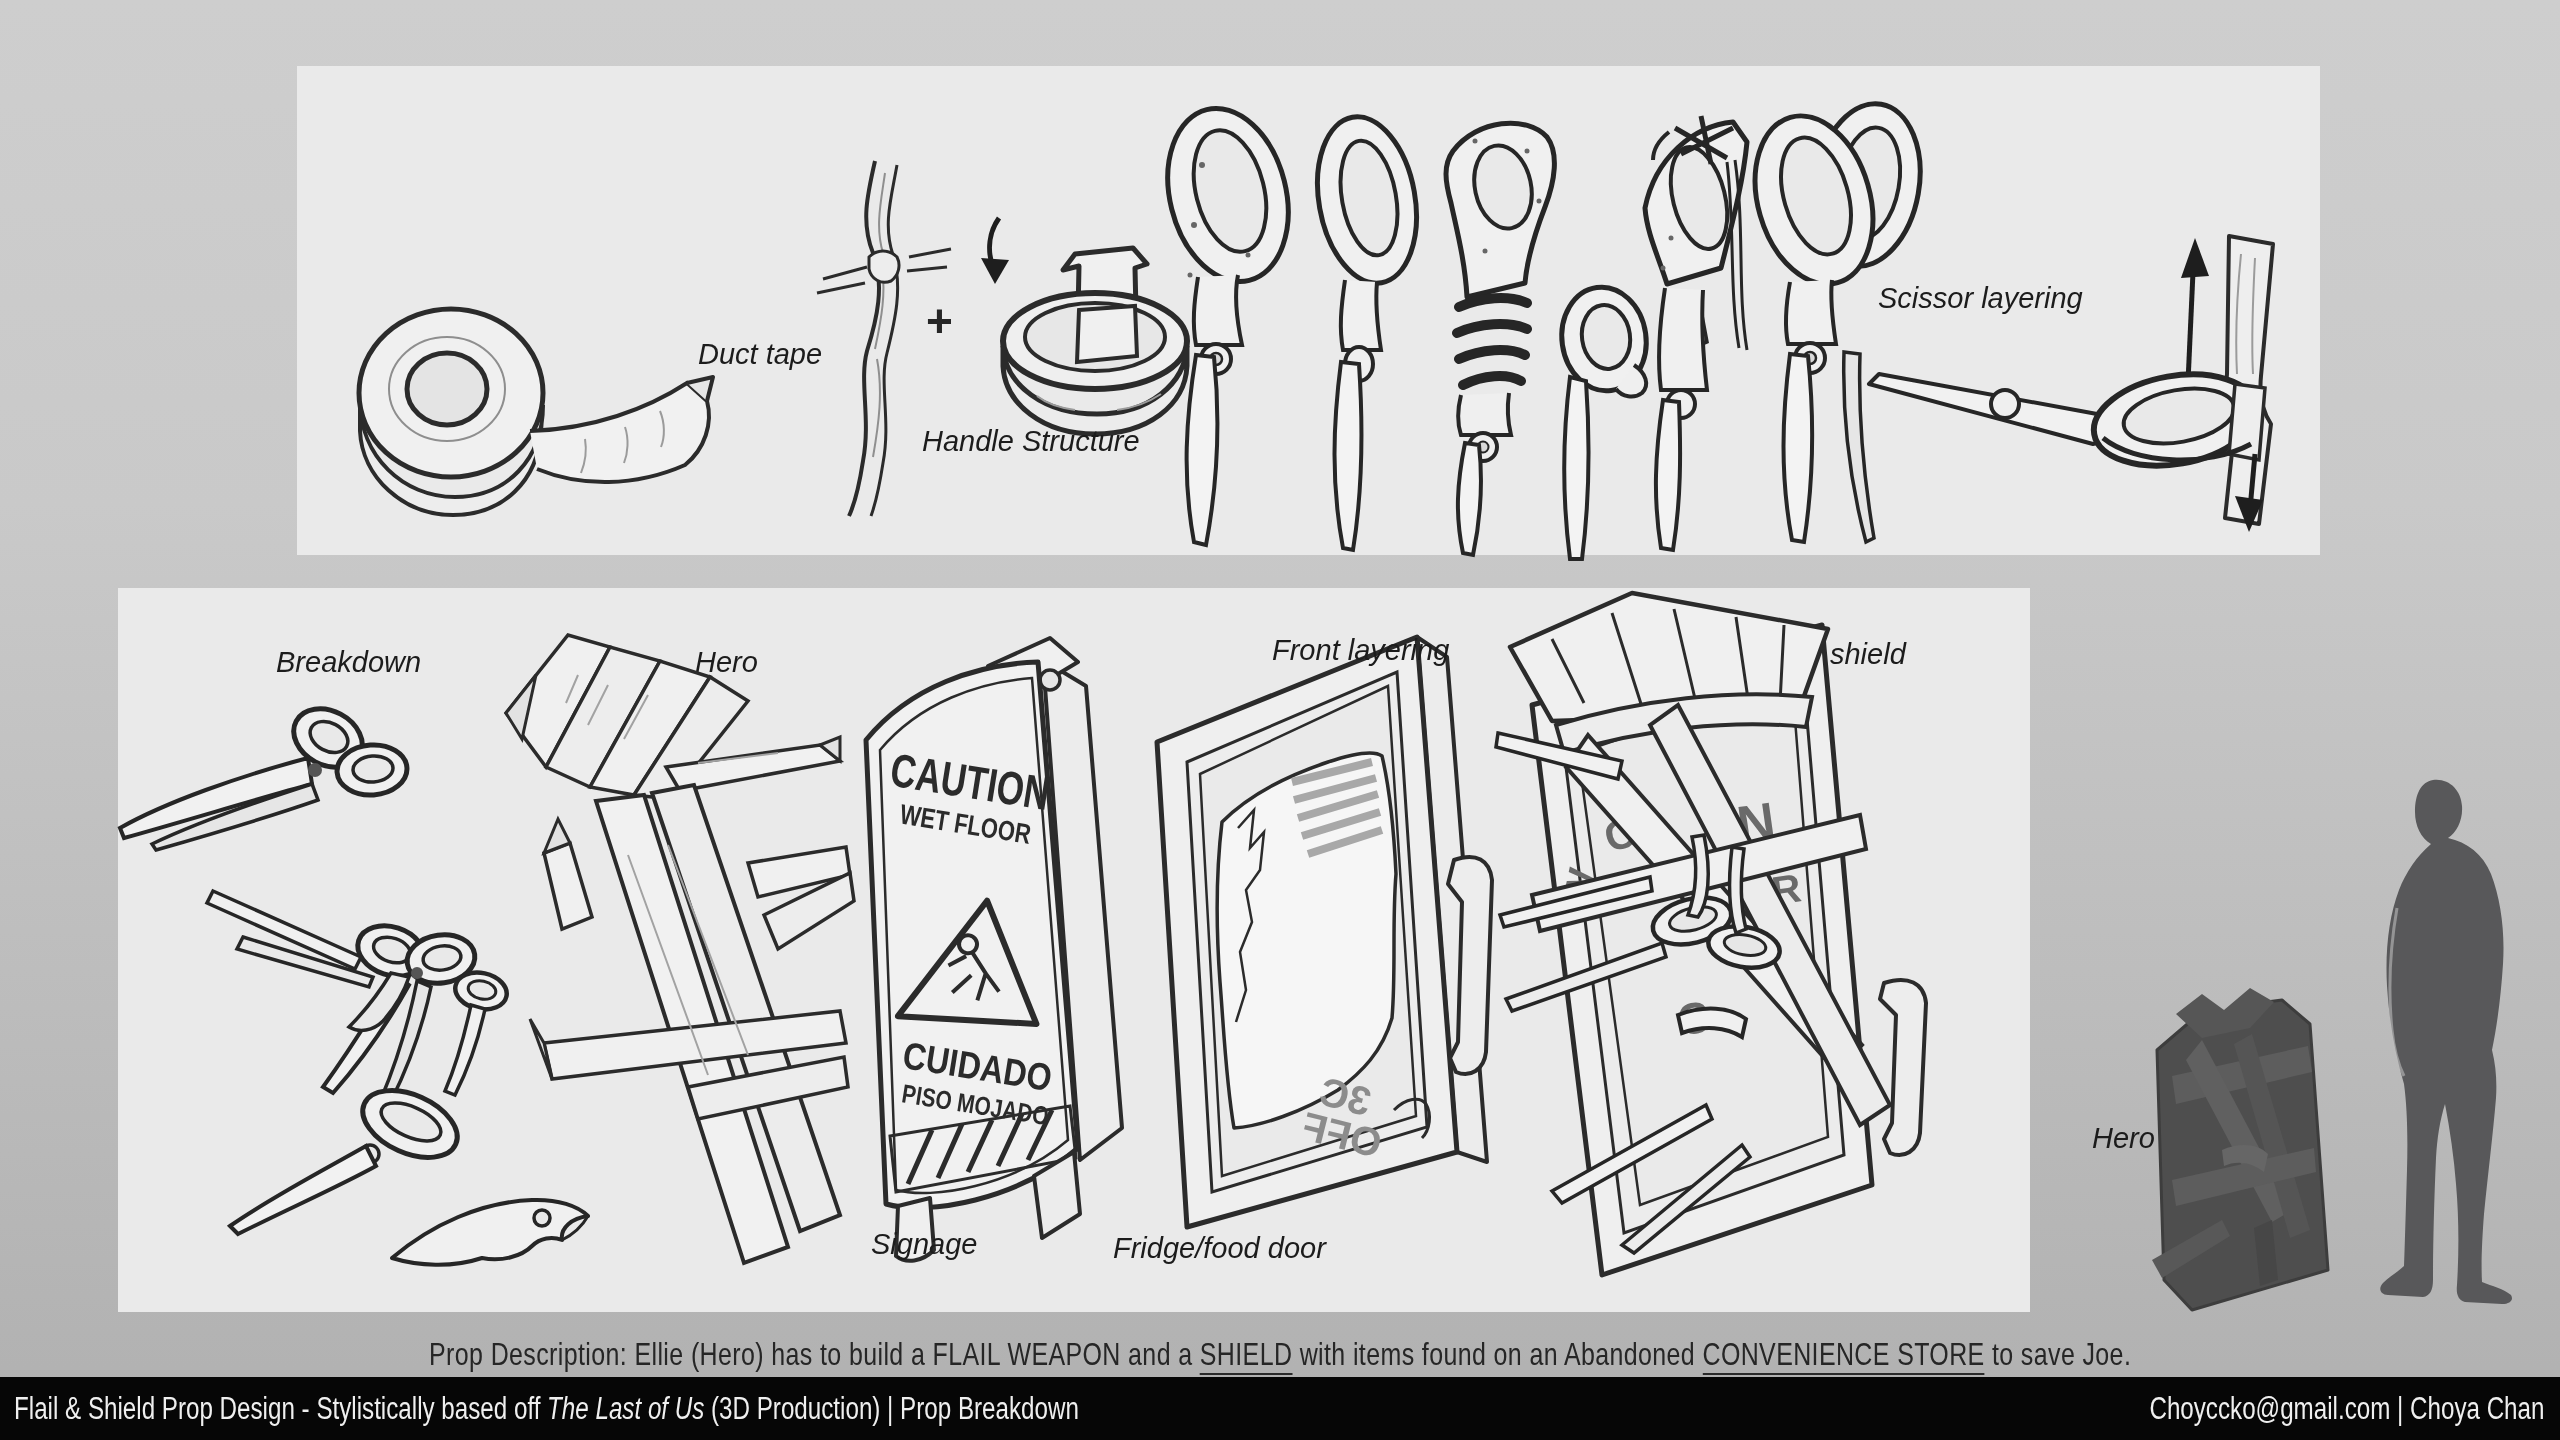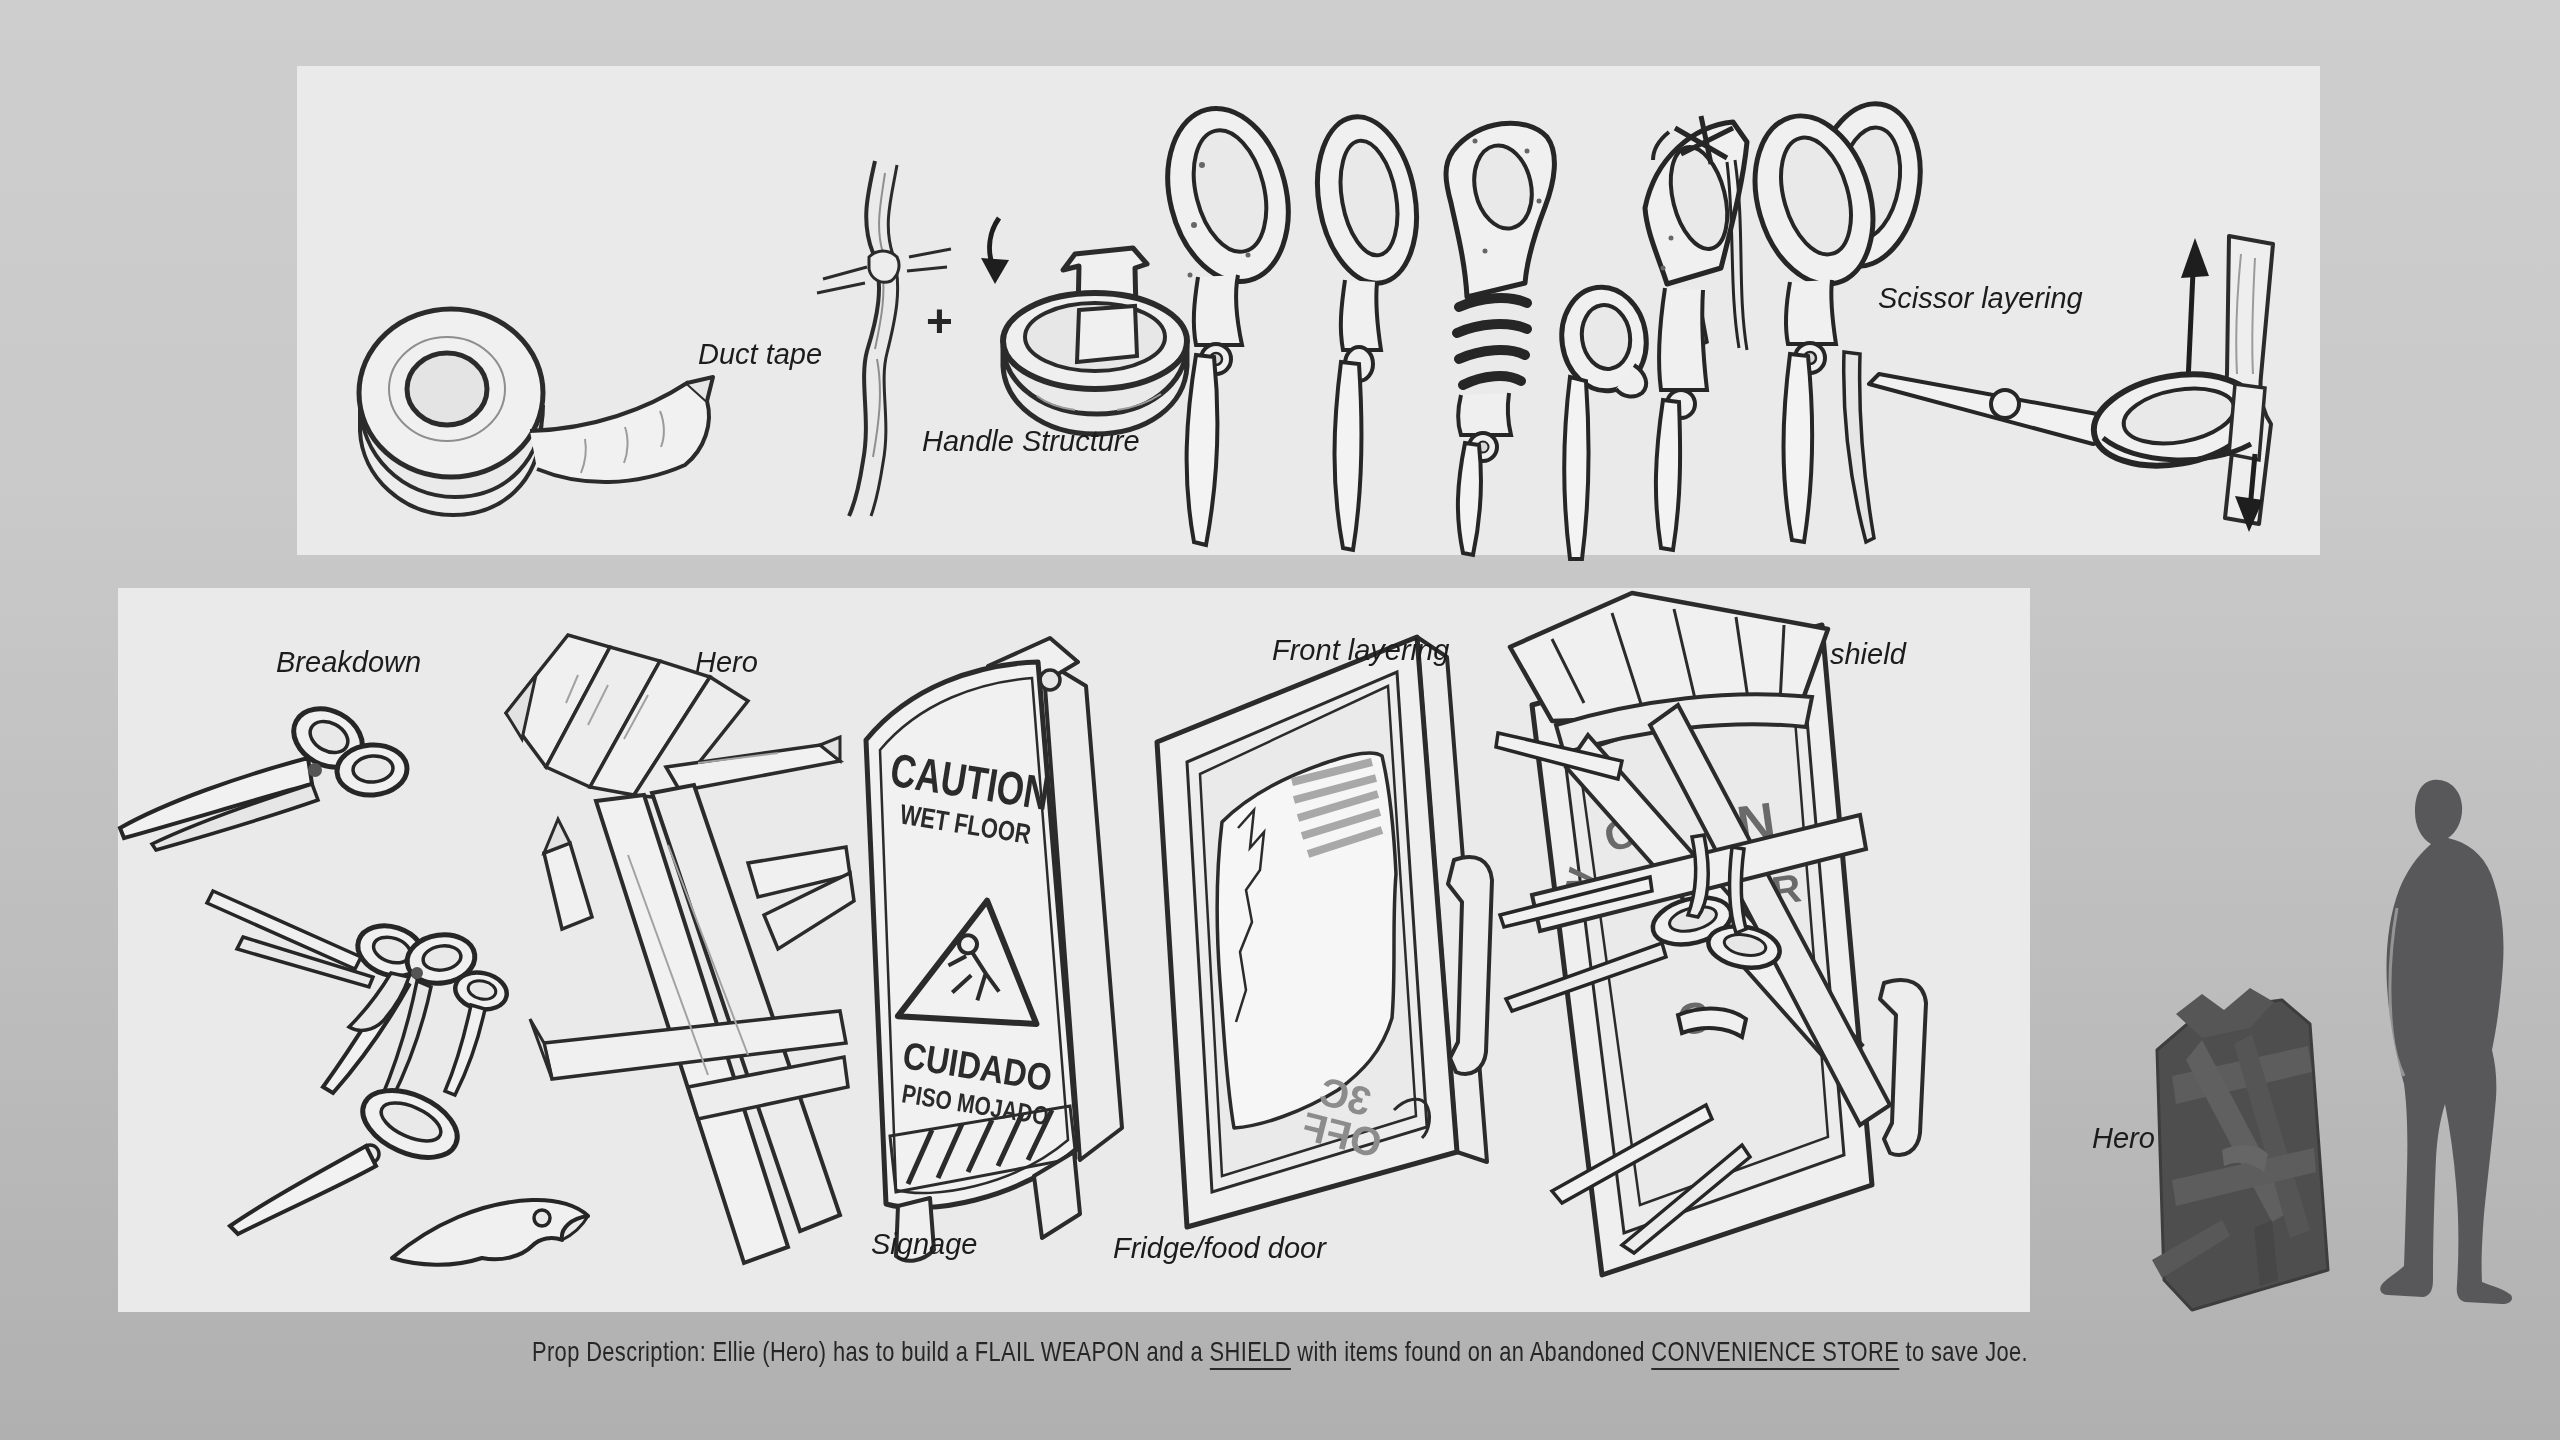--- a/index.html
+++ b/index.html
@@ -6,21 +6,21 @@
   .stage{position:relative;width:2560px;height:1440px;overflow:hidden;
          background:linear-gradient(180deg,#cecece 0%,#c9c9c9 35%,#bcbcbc 70%,#b0b0b0 100%);
          font-family:"Liberation Sans",sans-serif;}
   .panel{position:absolute;background:#eaeaea;}
   .label{position:absolute;font-style:italic;font-size:29px;color:#1c1c1c;white-space:nowrap;
          font-family:"Liberation Sans",sans-serif;}
   .plus{position:absolute;font-size:46px;font-weight:bold;color:#262626;}
   .art{position:absolute;}
   .art svg{display:block;overflow:visible;}
   .desc{position:absolute;left:0;top:1336px;width:2560px;text-align:center;color:#262626;
-        font-size:28px;letter-spacing:.5px;}
+        font-size:32px;letter-spacing:.5px;}
   .desc .cond{display:inline-block;transform:scaleX(.78);transform-origin:center;white-space:nowrap;}
   .desc .ul{border-bottom:2px solid #2a2a2a;padding-bottom:1px;}
   .footer{position:absolute;left:0;top:1377px;width:2560px;height:63px;background:#060606;
           color:#efefef;font-size:31px;display:flex;align-items:center;justify-content:space-between;}
   .footer .left{display:inline-block;transform:scaleX(.78);transform-origin:left center;white-space:nowrap;margin-left:14px;}
   .footer .right{display:inline-block;transform:scaleX(.78);transform-origin:right center;white-space:nowrap;margin-right:16px;}
   .it{font-style:italic;}
   svg text{font-family:"Liberation Sans",sans-serif;}
 </style>
 </head>
@@ -356,14 +356,18 @@
       <path d="M52 130 C45 170 43 212 47 252 C49 272 53 286 59 298" fill="none" stroke="#bcbcbc" stroke-width="3" opacity="0.6"></path>
     </svg>
   </div>
 
   <div class="desc">
     <span class="cond">
       <span>Prop Description: Ellie (Hero) has to build a </span><span>FLAIL WEAPON</span><span> and a </span><span class="ul">SHIELD</span><span> with items found on an Abandoned </span><span class="ul">CONVENIENCE STORE</span><span> to save Joe.</span>
     </span>
   </div>
 
+  <div class="footer">
+    <span class="left"><span>Flail &amp; Shield Prop Design - Stylistically based off </span><span class="it">The Last of Us</span><span> (3D Production) | Prop Breakdown</span></span>
+    <span class="right">Choyccko@gmail.com | Choya Chan</span>
+  </div>
 
 </div>
 
 </body></html>

